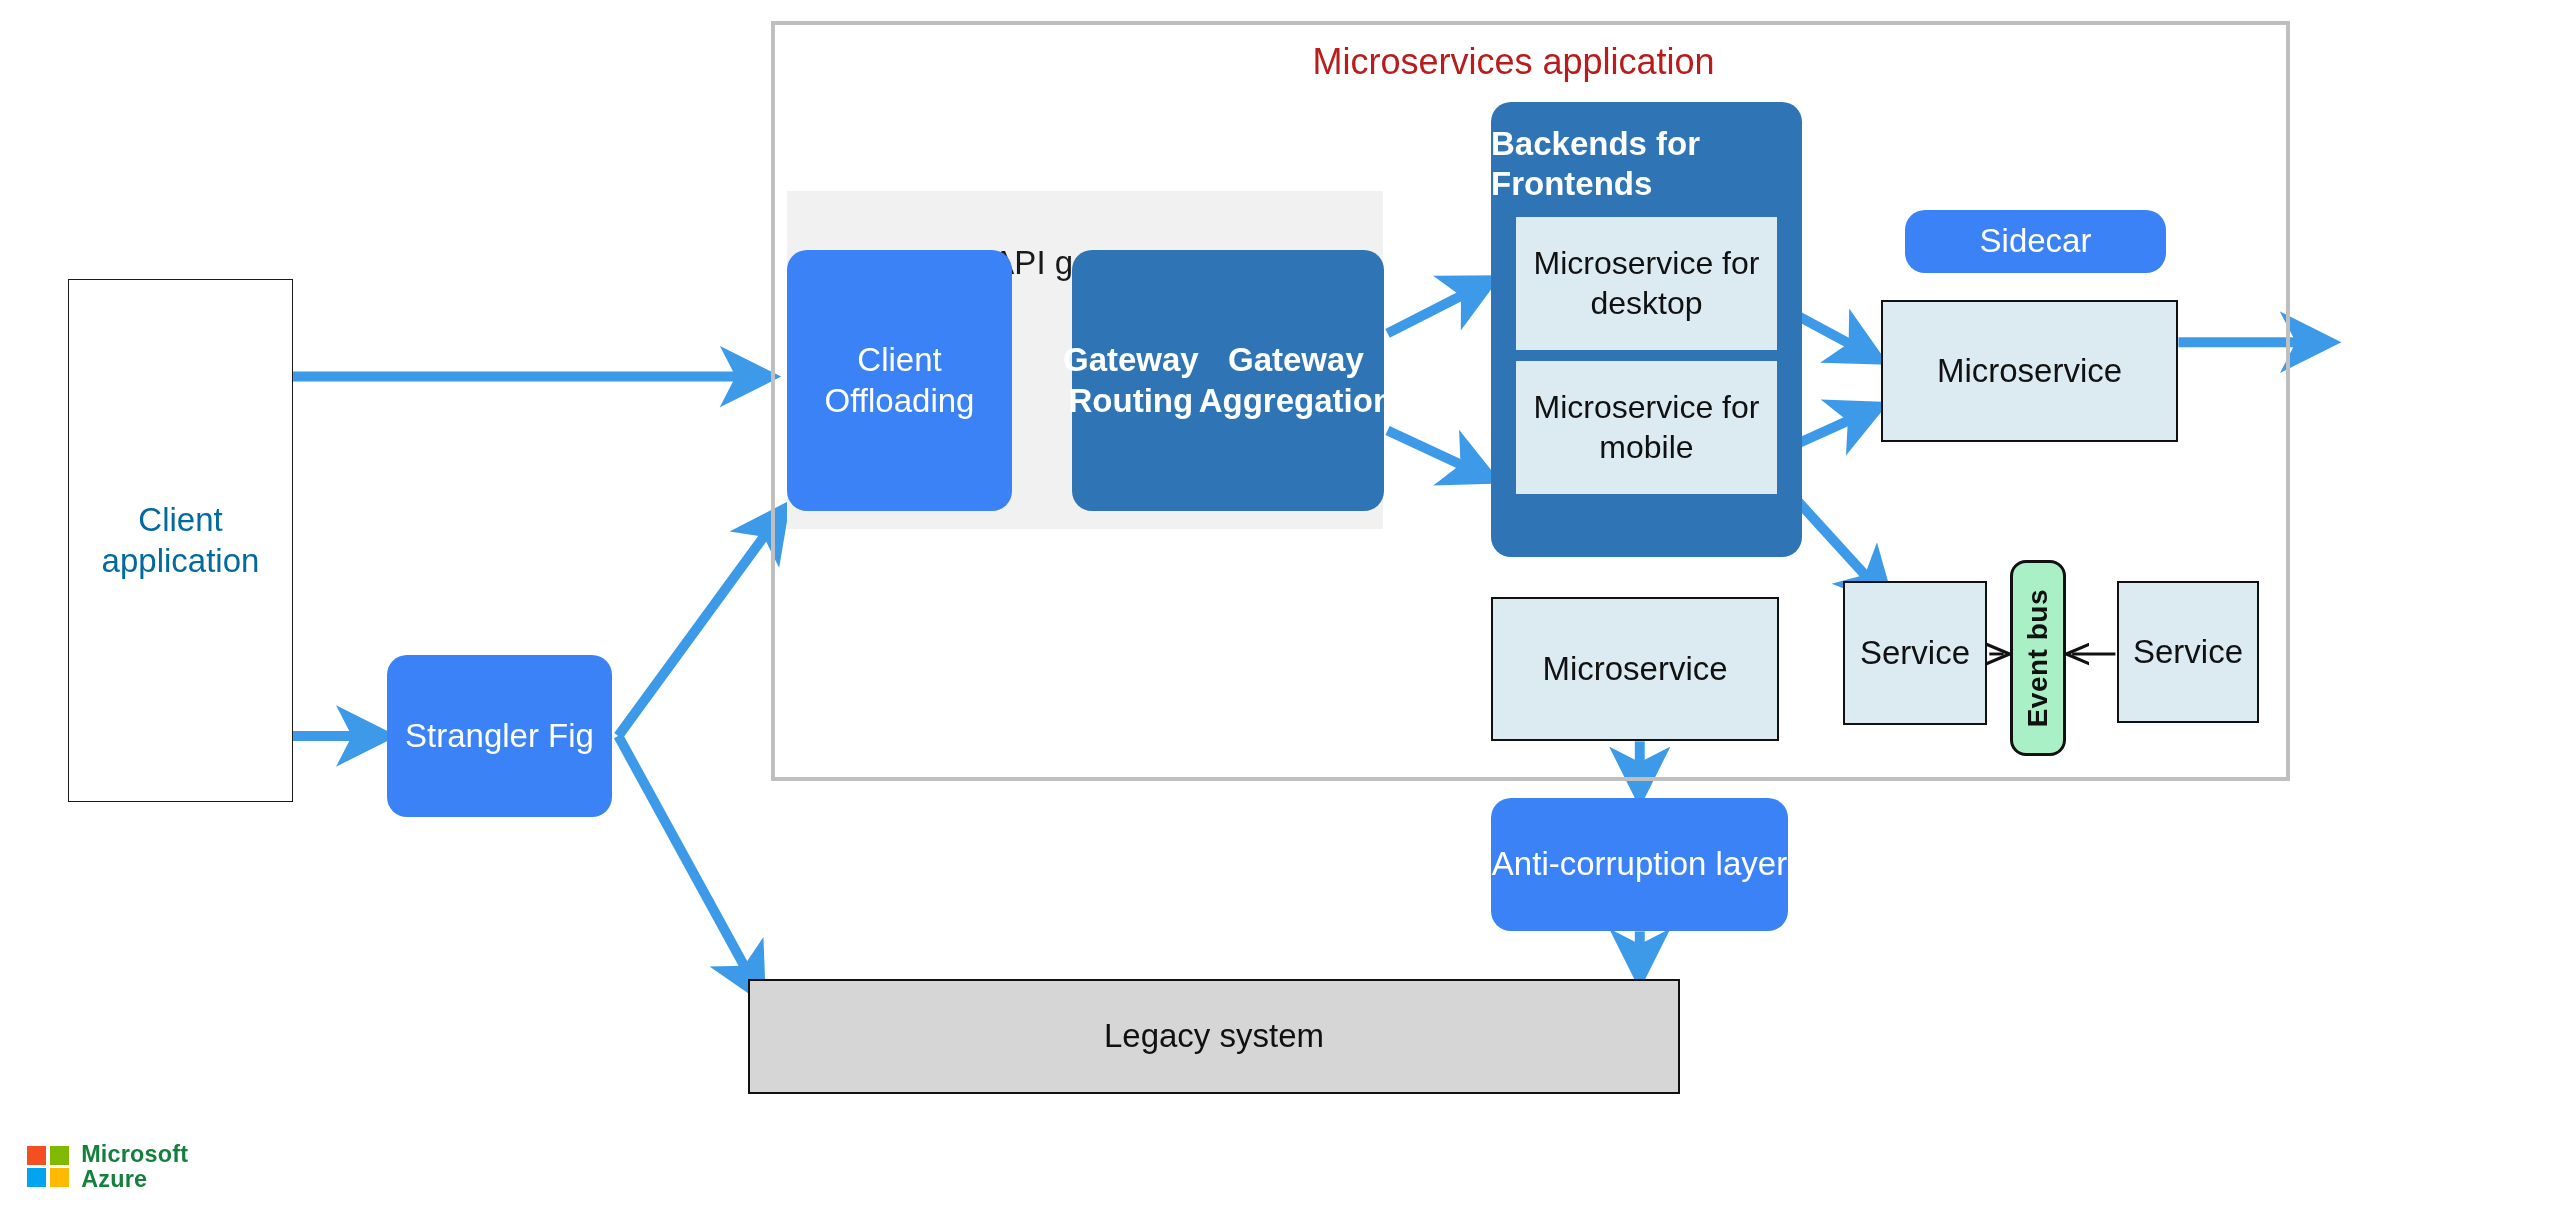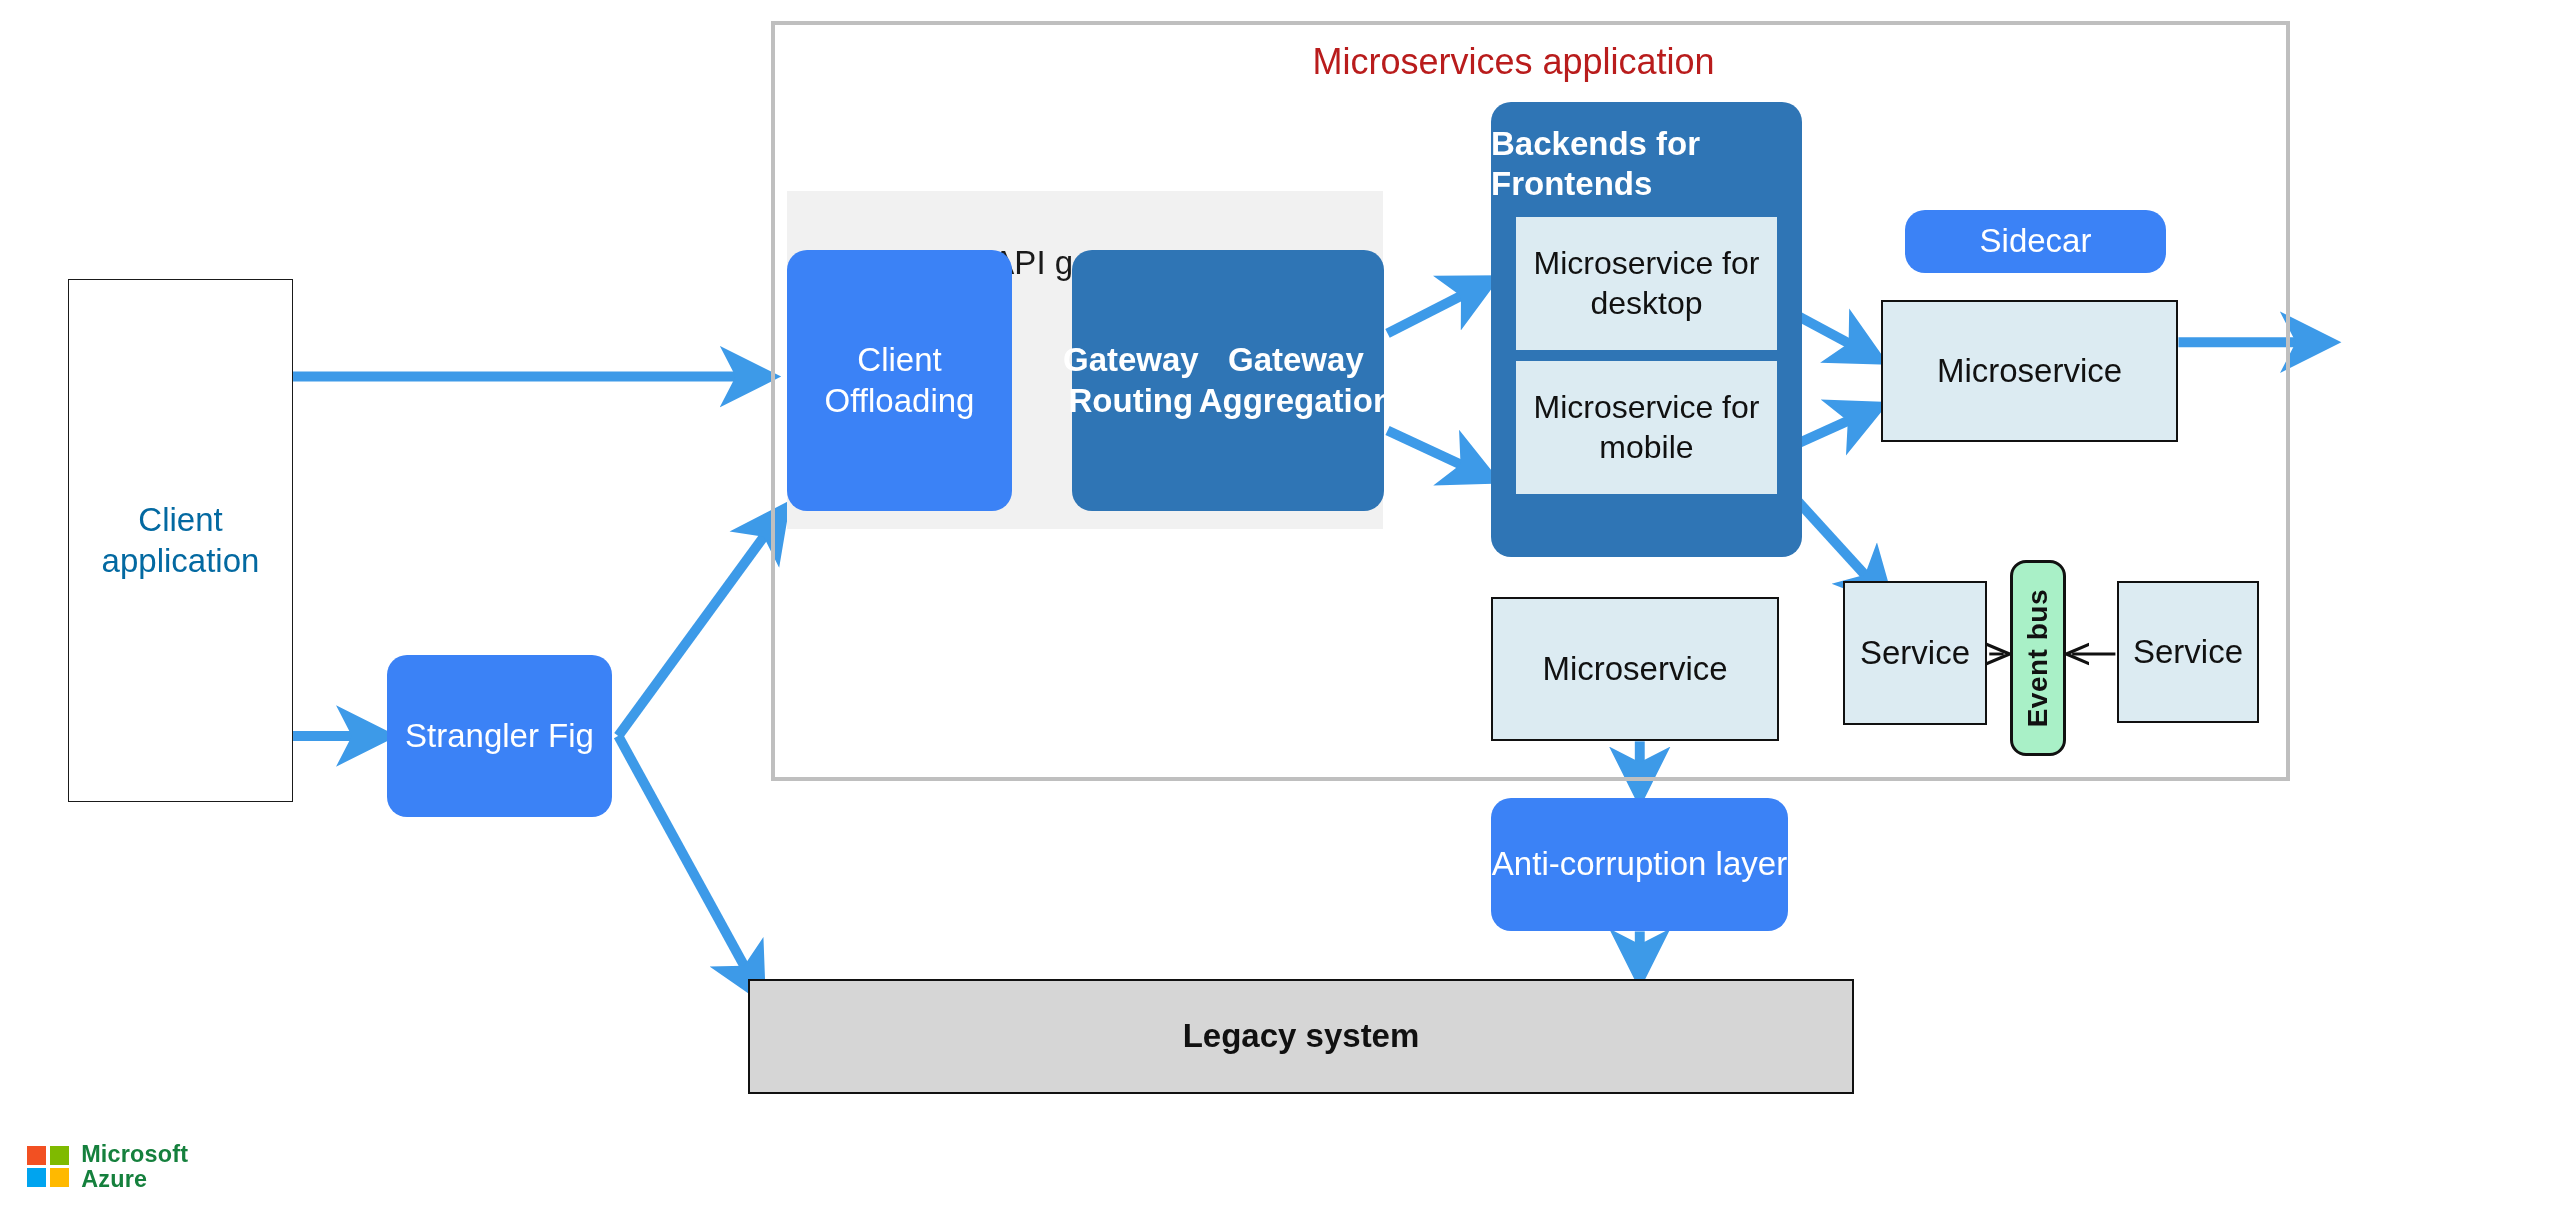--- a/index.html
+++ b/index.html
@@ -136,21 +136,21 @@
   #bff-desktop{left:1516px;top:217px;width:261px;height:133px;}
   #bff-mobile {left:1516px;top:361px;width:261px;height:133px;}
   #sidecar-label {left:1905px;top:210px;width:261px;height:63px;}
   #sidecar-ms    {left:1881px;top:300px;width:297px;height:142px;}
   #remote-service{left:2332px;top:264px;width:219px;height:128px;}
   #standalone-ms {left:1491px;top:597px;width:288px;height:144px;}
   #service-left  {left:1843px;top:581px;width:144px;height:144px;}
   #event-bus     {left:2010px;top:560px;width:56px;height:196px;}
   #service-right {left:2117px;top:581px;width:142px;height:142px;}
   #acl           {left:1491px;top:798px;width:297px;height:133px;}
-  #legacy-system {left:748px; top:979px;width:1106px;height:115px;font-weight:bold;}
+  #legacy-system {left:748px; top:979px;width:932px;height:115px;}
   
   #azure-logo{
     position:absolute;
     left:27px;top:1142px;
     display:flex;align-items:center;gap:12.6px;
   }
   #azure-logo .tiles{
     display:grid;
     grid-template-columns:19px 19px;
     grid-template-rows:19px 19px;

